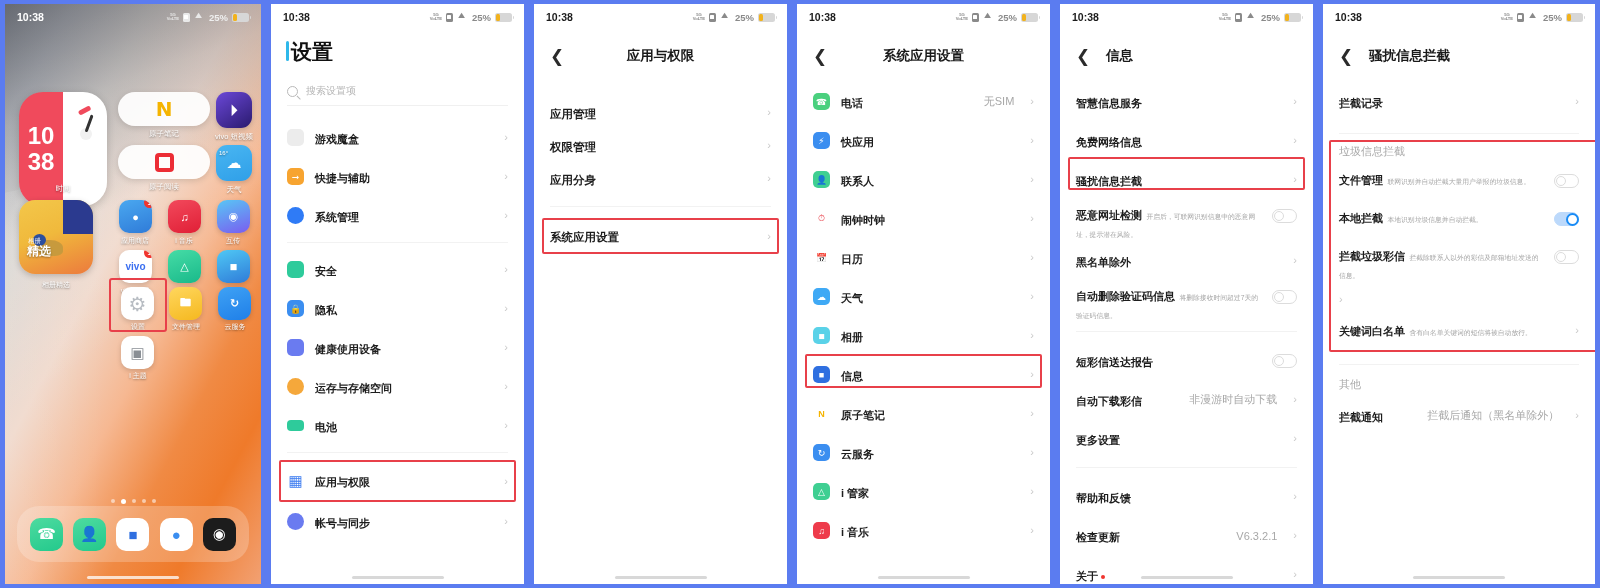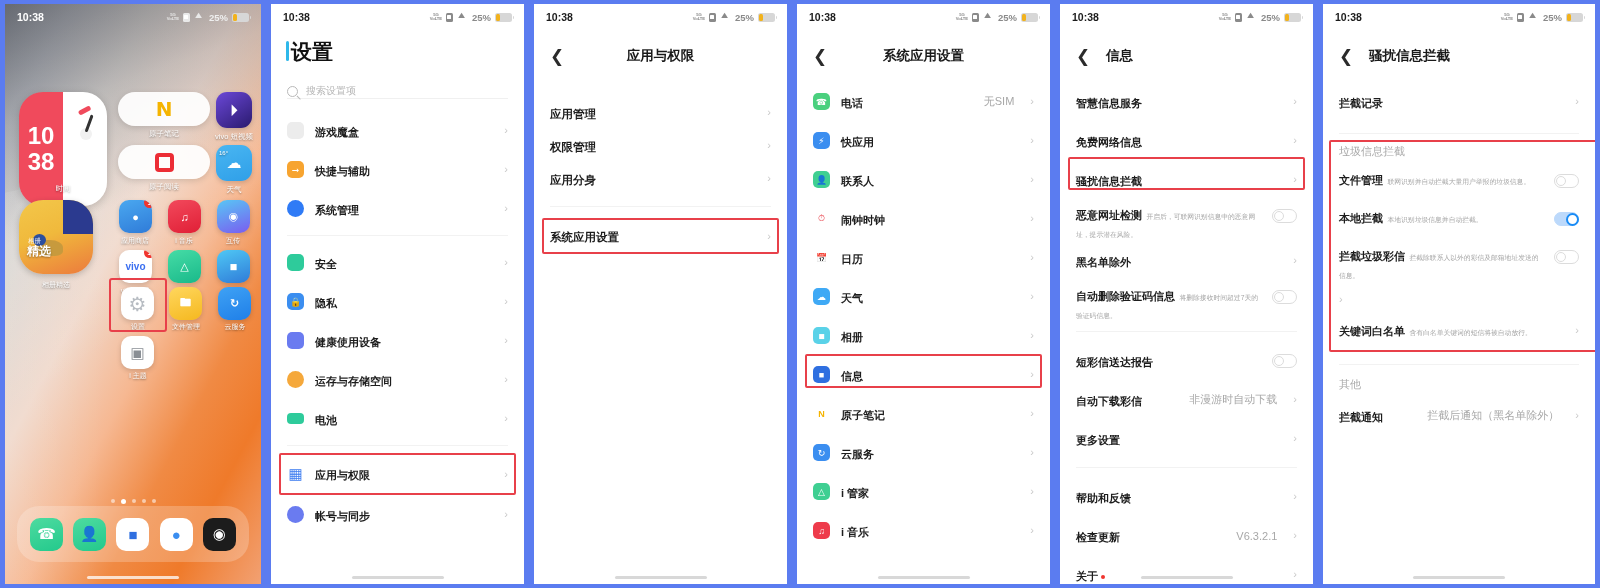--- a/index.html
+++ b/index.html
@@ -78,21 +78,21 @@
 
   .appicon { position:absolute; width:33px; height:33px; border-radius:10px;
              box-shadow:0 2px 5px rgba(0,0,0,.16); display:flex; align-items:center;
              justify-content:center; font-size:11px; color:#fff; font-weight:700; overflow:hidden; }
   .alabel { position:absolute; font-size:7px; color:#fff; text-shadow:0 1px 2px rgba(0,0,0,.5);
             text-align:center; width:54px; }
   .badge { position:absolute; right:-3px; top:-3px; width:11px; height:11px; border-radius:50%;
            background:#f0352f; color:#fff; font-size:7px; display:flex; align-items:center;
            justify-content:center; font-weight:700; }
 
-  .folder { position:absolute; left:14px; top:196px; width:74px; height:74px; border-radius:24px;
+  .folder { position:absolute; left:14px; top:196px; width:74px; height:74px; border-radius:16px;
             overflow:hidden; box-shadow:0 2px 6px rgba(0,0,0,.2);
             background:linear-gradient(160deg,#f3c74a 0%,#f0b93c 45%,#ec7a3d 100%); }
   .folder .bl { position:absolute; right:0; top:0; width:30px; height:34px; background:#2b3a8f; }
   .folder .jx { position:absolute; left:8px; bottom:14px; color:#fff; font-size:12px; font-weight:800;
                 text-shadow:0 1px 2px rgba(0,0,0,.4); }
   .folder .xg { position:absolute; left:9px; bottom:28px; color:#fff; font-size:6.5px; opacity:.9; }
   .folder .blob { position:absolute; left:18px; bottom:18px; width:26px; height:16px;
                   background:#c79a3d; border-radius:40% 50% 30% 40%; }
   .folder .blob:after { content:""; position:absolute; left:-4px; top:-6px; width:13px; height:12px;
                         border-radius:50%; background:#2c4f9e; }
@@ -116,21 +116,21 @@
   .back { font-size:17px; color:#2b2b2b; line-height:1; font-weight:300; width:20px; }
   .nav-title { font-size:13.5px; font-weight:700; color:#1a1a1a; }
   .nav-center .nav-title { position:absolute; left:0; right:0; text-align:center; }
 
   .bigtitle { font-size:21px; font-weight:800; color:#111; padding:8px 18px 4px 20px;
               position:relative; }
   .bigtitle:before { content:""; position:absolute; left:15px; top:11px; width:3px; height:20px;
                      background:#2fb8ea; border-radius:2px; }
 
   .search { margin:14px 16px 2px; display:flex; align-items:center; gap:8px;
-            border-bottom:1px solid #f0f0f0; }
+            padding-bottom:7px; border-bottom:1px solid #f0f0f0; }
   .search .mg { width:11px; height:11px; border:1.4px solid #b9b9b9; border-radius:50%; position:relative; }
   .search .mg:after { content:""; position:absolute; right:-4px; bottom:-3px; width:5px; height:1.4px;
                       background:#b9b9b9; transform:rotate(45deg); }
   .search .ph { font-size:10px; color:#b5b5b5; }
 
   .list { padding:0 0 0 0; }
   .row { display:flex; align-items:center; gap:11px; padding:0 16px; min-height:33px;
          position:relative; }
   .row.tall { min-height:39px; }
   .row .ri { width:17px; height:17px; border-radius:5px; flex:none; display:flex;

